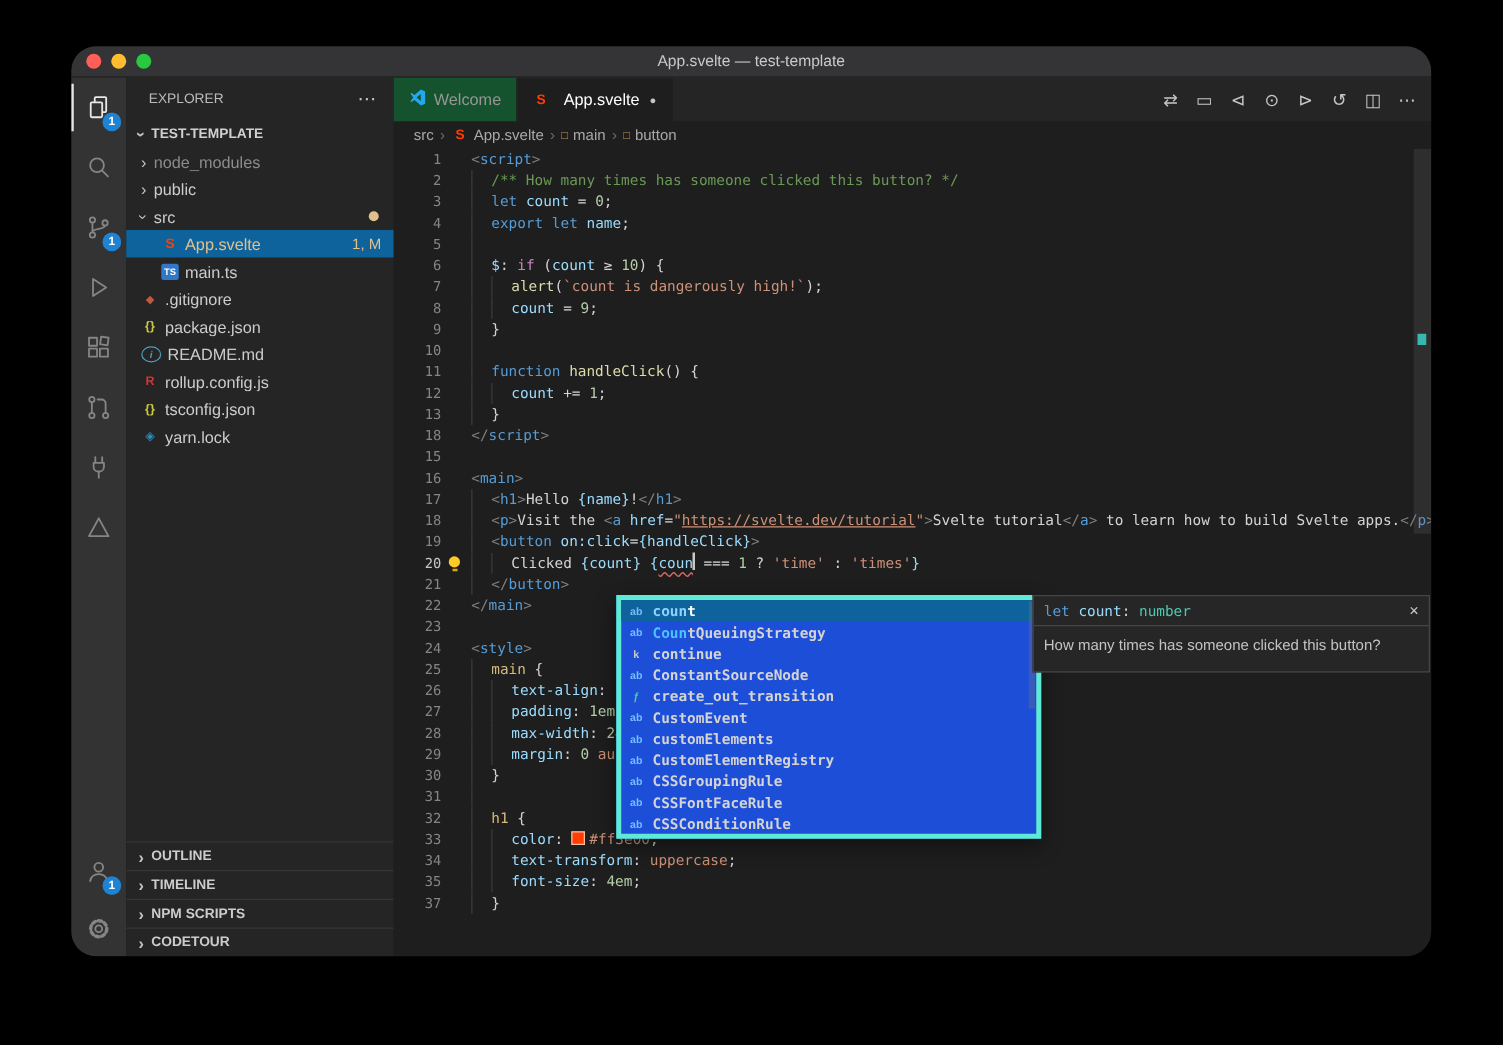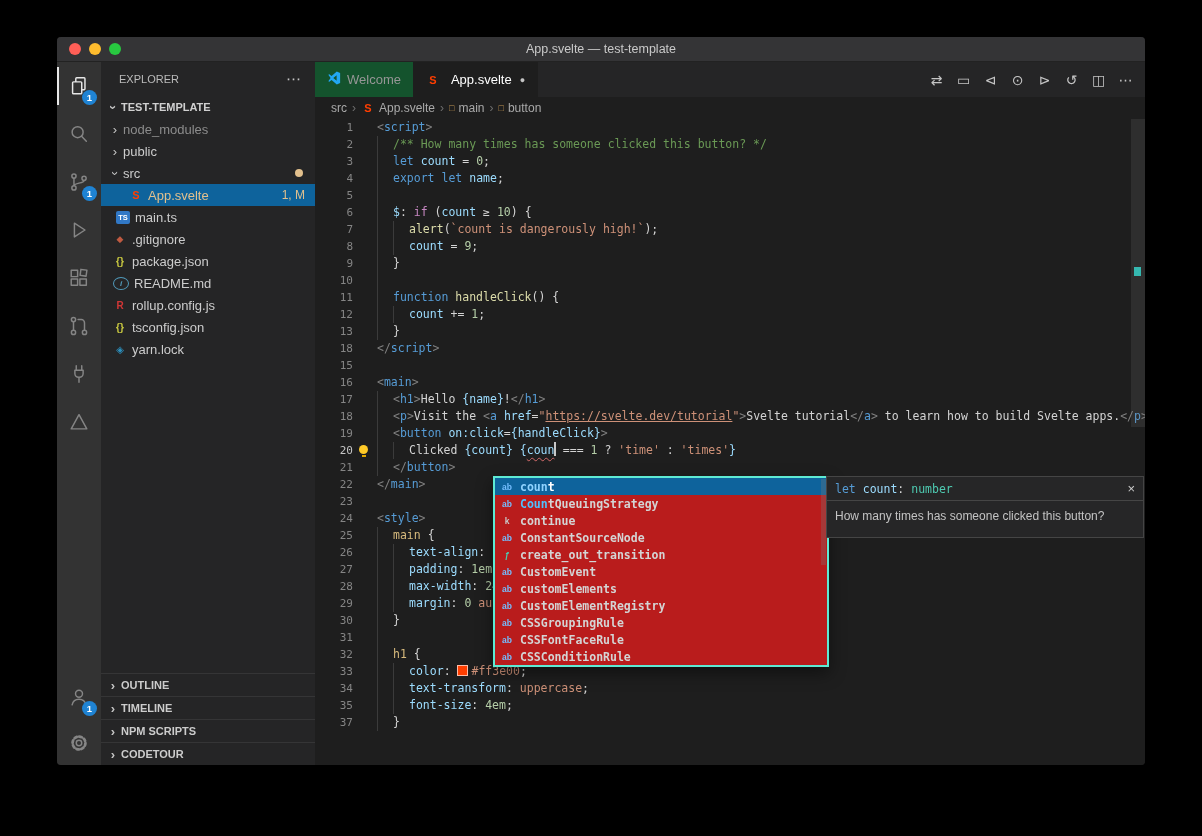--- a/index.html
+++ b/index.html
@@ -1,17 +1,17 @@
 <!DOCTYPE html>
 <html><head>
 <meta charset="utf-8">
 <style>
   html,body{margin:0;padding:0;background:#000;}
   body{width:1202px;height:836px;position:relative;font-family:"Liberation Sans",sans-serif;overflow:hidden;}
-  .window{position:absolute;left:57px;top:37px;width:1088px;height:728px;background:#1e1e1e;border-radius:4px;overflow:hidden;box-shadow:0 24px 70px rgba(0,0,0,.7);display:flex;flex-direction:column;}
+  .window{position:absolute;left:57px;top:37px;width:1088px;height:728px;background:#1e1e1e;border-radius:20px;overflow:hidden;box-shadow:0 24px 70px rgba(0,0,0,.7);display:flex;flex-direction:column;}
   
   .titlebar{flex:0 0 24px;background:#343436;display:flex;align-items:center;position:relative;border-bottom:1px solid #222;}
   .lights{position:absolute;left:12px;top:6px;display:flex;gap:8px;}
   .light{width:12px;height:12px;border-radius:50%;}
   .light.r{background:#ff5f57}.light.y{background:#febc2e}.light.g{background:#28c840}
   .title{margin:0 auto;font-size:12.5px;color:#c9c9c9;}
   .main{flex:1;display:flex;min-height:0;}
   
   .activitybar{flex:0 0 44px;background:#333333;display:flex;flex-direction:column;align-items:center;}
   .act{width:44px;height:48px;display:flex;align-items:center;justify-content:center;position:relative;color:#858585;cursor:pointer;}
@@ -73,21 +73,21 @@
   .tk-k{color:#569cd6}.tk-c{color:#c586c0}.tk-v{color:#9cdcfe}.tk-f{color:#dcdcaa}
   .tk-n{color:#b5cea8}.tk-m{color:#6a9955}.tk-o{color:#d4d4d4}
   .tk-cs{color:#d7ba7d}.tk-cp{color:#9cdcfe}.tk-cv{color:#ce9178}.tk-ty{color:#4ec9b0}
   .tk-link{text-decoration:underline;}
   .tk-q{color:#9cdcfe;text-decoration:underline wavy #d16969 1px;text-underline-offset:3px;}
   .cursor{display:inline-block;width:1.5px;height:14px;background:#c8c8c8;vertical-align:-2px;}
   .swatch{display:inline-block;width:9px;height:9px;border:1px solid rgba(255,255,255,.65);margin-right:3px;vertical-align:-1px;}
   .ov-scrollbar{position:absolute;right:0;top:0;width:14px;height:308px;background:rgba(121,121,121,.18);}
   .ov-mark{position:absolute;right:4px;top:148px;width:7px;height:9px;background:#35b8b0;}
   
-  .suggest{position:absolute;left:178px;top:357px;width:332px;background:#b91c1c;border:2px solid #5eead4;box-shadow:0 6px 16px rgba(0,0,0,.45);z-index:6;}
+  .suggest{position:absolute;left:178px;top:357px;width:332px;background:#1d4ed8;border:4px solid #5eead4;box-shadow:0 6px 16px rgba(0,0,0,.45);z-index:6;}
   .sg-row{height:17px;display:flex;align-items:center;padding:0 5px;gap:6px;color:#d4d4d4;cursor:pointer;}
   .sg-row.sel{background:#0e639c;color:#ffffff;}
   .sg-ic{flex:0 0 14px;width:14px;text-align:center;font-family:"Liberation Sans",sans-serif;font-size:8.5px;font-weight:700;}
   .k-var{color:#75beff;}
   .k-kw{color:#c9c9c9;}
   .k-fn{color:#4ec9b0;}
   .sg-label{white-space:pre;font-weight:700;}
   .sg-label .match{color:#4fc1ff;}
   .sg-row.sel .sg-label .match{color:#8fd3ff;}
   .sg-scroll{position:absolute;right:1px;top:1px;width:5px;height:86px;background:rgba(121,121,121,.3);}
@@ -201,21 +201,21 @@
           <div class="tree-row" style="padding-left: 6px;">
             <span class="chev exp">›</span>
             <span class="tlabel">src</span>
             <span class="gdot"></span>
           </div>
           <div class="tree-row sel mod" style="padding-left: 28px;">
             <span class="fi fi-svelte">S</span>
             <span class="tlabel">App.svelte</span>
             <span class="rbadge">1, M</span>
           </div>
-          <div class="tree-row" style="padding-left: 15px;">
+          <div class="tree-row" style="padding-left: 28px;">
             <span class="fi fi-ts">TS</span>
             <span class="tlabel">main.ts</span>
           </div>
           <div class="tree-row" style="padding-left: 12px;">
             <span class="fi fi-git">◆</span>
             <span class="tlabel">.gitignore</span>
           </div>
           <div class="tree-row" style="padding-left: 12px;">
             <span class="fi fi-json">{}</span>
             <span class="tlabel">package.json</span>

